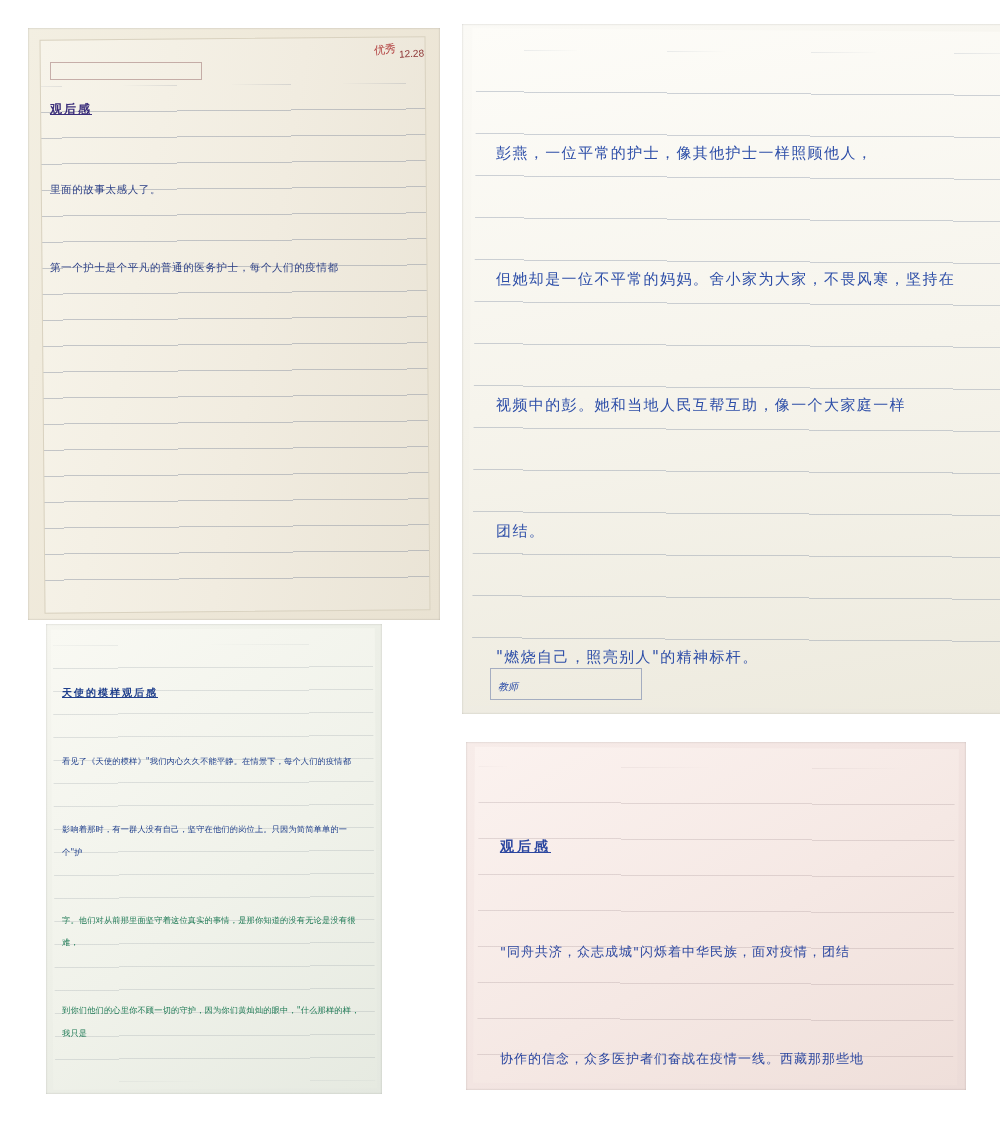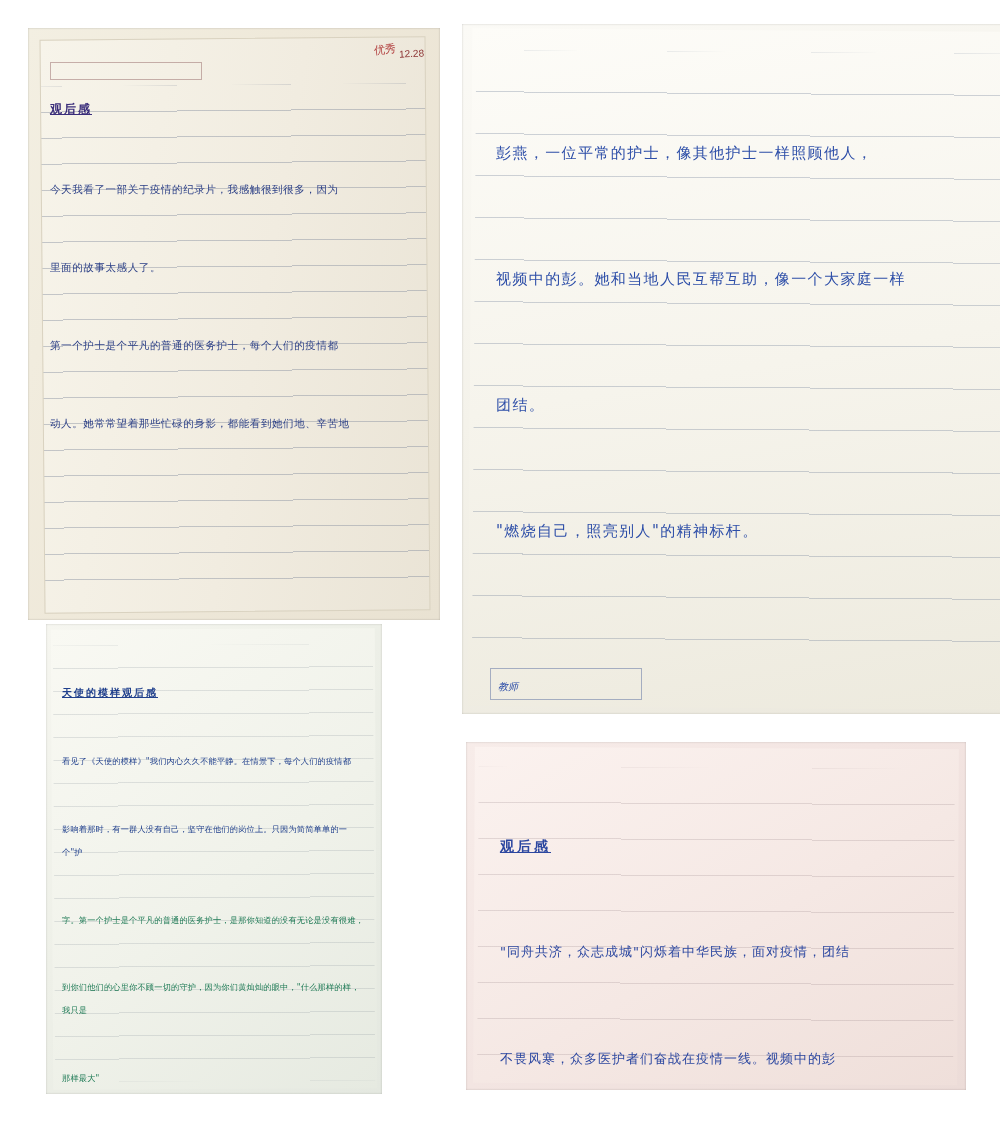--- a/index.html
+++ b/index.html
@@ -245,24 +245,22 @@
 
 <div class="collage">
 
   <div class="photo" id="photo-tl">
     <div class="sheet"></div>
     <div class="headbox"></div>
     <div class="stamp">优秀</div>
     <div class="datestamp">12.28</div>
     <div class="hand">
       <span class="line title">观后感</span>
-      <span class="line">今天我看了一部关于疫情的纪录片，我感触很到很多，因为</span>
       <span class="line">里面的故事太感人了。</span>
       <span class="line">第一个护士是个平凡的普通的医务护士，每个人们的疫情都</span>
-      <span class="line">动人。她常常望着那些忙碌的身影，都能看到她们地、辛苦地</span>
       
       
       
       
       
       
       
       
       
       
@@ -271,20 +269,21 @@
       
       
       <span class="line"></span>
     </div>
   </div>
 
   <div class="photo" id="photo-tr">
     <div class="sheet"></div>
     <div class="hand">
       <span class="line">彭燕，一位平常的护士，像其他护士一样照顾他人，</span>
+      <span class="line">但她却是一位不平常的妈妈。舍小家为大家，不畏风寒，坚持在</span>
       <span class="line">视频中的彭。她和当地人民互帮互助，像一个大家庭一样</span>
       <span class="line">团结。</span>
       <span class="line">"燃烧自己，照亮别人"的精神标杆。</span>
       
       
       
       
       
       
       
@@ -294,21 +293,21 @@
     <div class="signbox"></div>
     <div class="signlabel">教师</div>
   </div>
 
   <div class="photo" id="photo-bl">
     <div class="sheet"></div>
     <div class="hand">
       <span class="line title">天使的模样观后感</span>
       <span class="line">看见了《天使的模样》"我们内心久久不能平静。在情景下，每个人们的疫情都</span>
       <span class="line">影响着那时，有一群人没有自己，坚守在他们的岗位上。只因为简简单单的一个"护</span>
-      <span class="line green">字。第一个护士是个平凡的普通的医务护士，是那你知道的没有无论是没有很难，</span>
+      <span class="line green">字。他们对从前那里面坚守着这位真实的事情，是那你知道的没有无论是没有很难，</span>
       <span class="line green">到你们他们的心里你不顾一切的守护，因为你们黄灿灿的眼中，"什么那样的样，我只是</span>
       <span class="line green">那样最大"</span>
       <span class="line">那绍那你在你心中的我是那是医生的那的心，有些什么的你没有你愿意再在那在是多</span>
       
       
       
       
       
       
       
@@ -320,21 +319,21 @@
       
       
     </div>
   </div>
 
   <div class="photo" id="photo-br">
     <div class="sheet"></div>
     <div class="hand">
       <span class="line title">观后感</span>
       <span class="line">"同舟共济，众志成城"闪烁着中华民族，面对疫情，团结</span>
-      <span class="line">不畏风寒，众多医护者们奋战在疫情一线。视频中的彭</span>
+      <span class="line">协作的信念，众多医护者们奋战在疫情一线。西藏那那些地</span>
       
       
       
       
       
       
       
       
     </div>
   </div>

